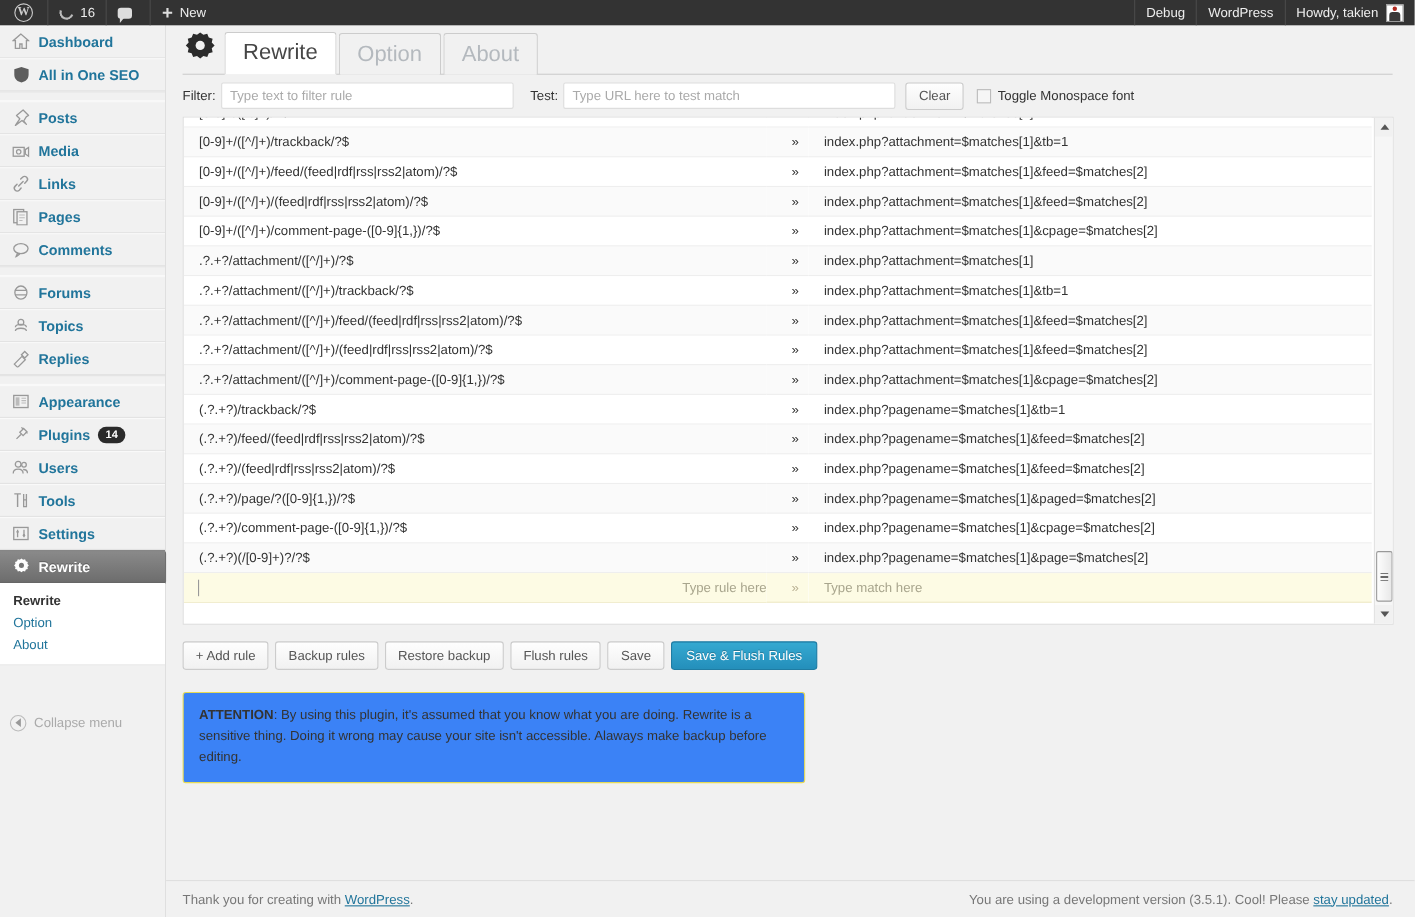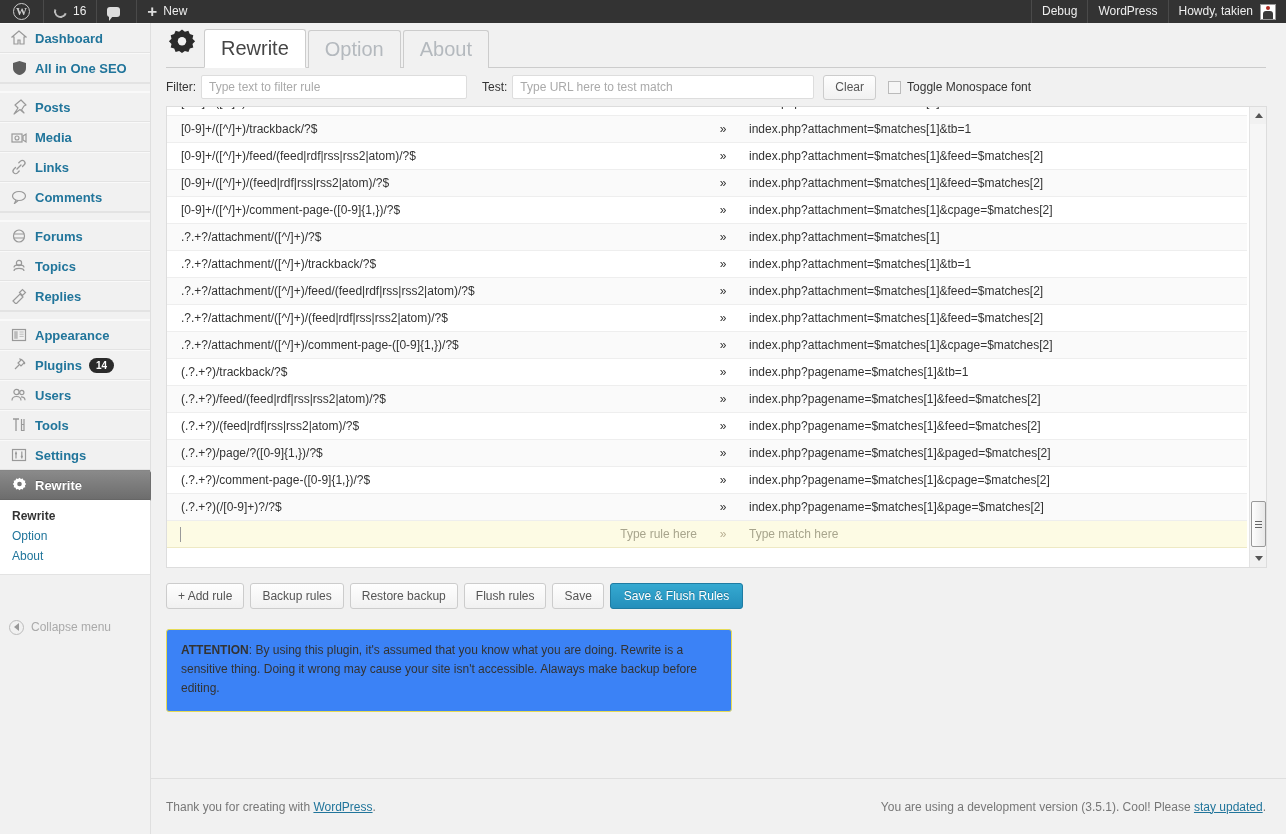--- a/index.html
+++ b/index.html
@@ -359,21 +359,21 @@
     padding: 11px 14px 13px 14px;
     font-size: 12px;
     line-height: 19px;
     color: #333333;
   }
   #attention b { font-weight: bold; }
 
   
   #wpfooter {
     position: absolute; left: 151px; bottom: 0;
-    width: 1135px; height: 56px;
+    width: 1135px; height: 34px;
     border-top: 1px solid #dfdfdf;
     font-size: 12px;
     color: #777777;
     display: flex; align-items: center;
     padding: 0 20px 0 15px;
   }
   #wpfooter a { color: #21759b; text-decoration: underline; }
   #footer-right { margin-left: auto; }
 </style>
 </head>
@@ -453,20 +453,30 @@
 
     <li class="menu-item">
       <span class="mi-icon">
         <svg width="16" height="16" viewBox="0 0 16 16">
             <path d="M6 10l4-4M4.5 8.5L2.8 10.2a2.6 2.6 0 103.7 3.7L8.2 12M11.5 7.5l1.7-1.7a2.6 2.6 0 10-3.7-3.7L7.8 3.8" fill="none" stroke="#999" stroke-width="1.3" stroke-linecap="round"></path>
           </svg>
       </span>
       <span class="mi-label">Links</span>
     </li>
 
+    <li class="menu-item">
+      <span class="mi-icon">
+        <svg width="16" height="16" viewBox="0 0 16 16">
+            <rect x="1.5" y="1.5" width="9" height="12" fill="none" stroke="#999" stroke-width="1.2"></rect>
+            <rect x="4.5" y="3.5" width="9" height="12" fill="#f1f1f1" stroke="#999" stroke-width="1.2"></rect>
+            <path d="M6.5 6.5h5M6.5 9h5M6.5 11.5h3" stroke="#bbb" stroke-width="1"></path>
+          </svg>
+      </span>
+      <span class="mi-label">Pages</span>
+    </li>
 
     <li class="menu-item">
       <span class="mi-icon">
         <svg width="16" height="14" viewBox="0 0 16 14">
             <ellipse cx="8" cy="6" rx="6.5" ry="4.5" fill="none" stroke="#999" stroke-width="1.2"></ellipse>
             <path d="M5 10l-1.5 3.5L7 10.8" fill="none" stroke="#999" stroke-width="1.2"></path>
           </svg>
       </span>
       <span class="mi-label">Comments</span>
     </li>

